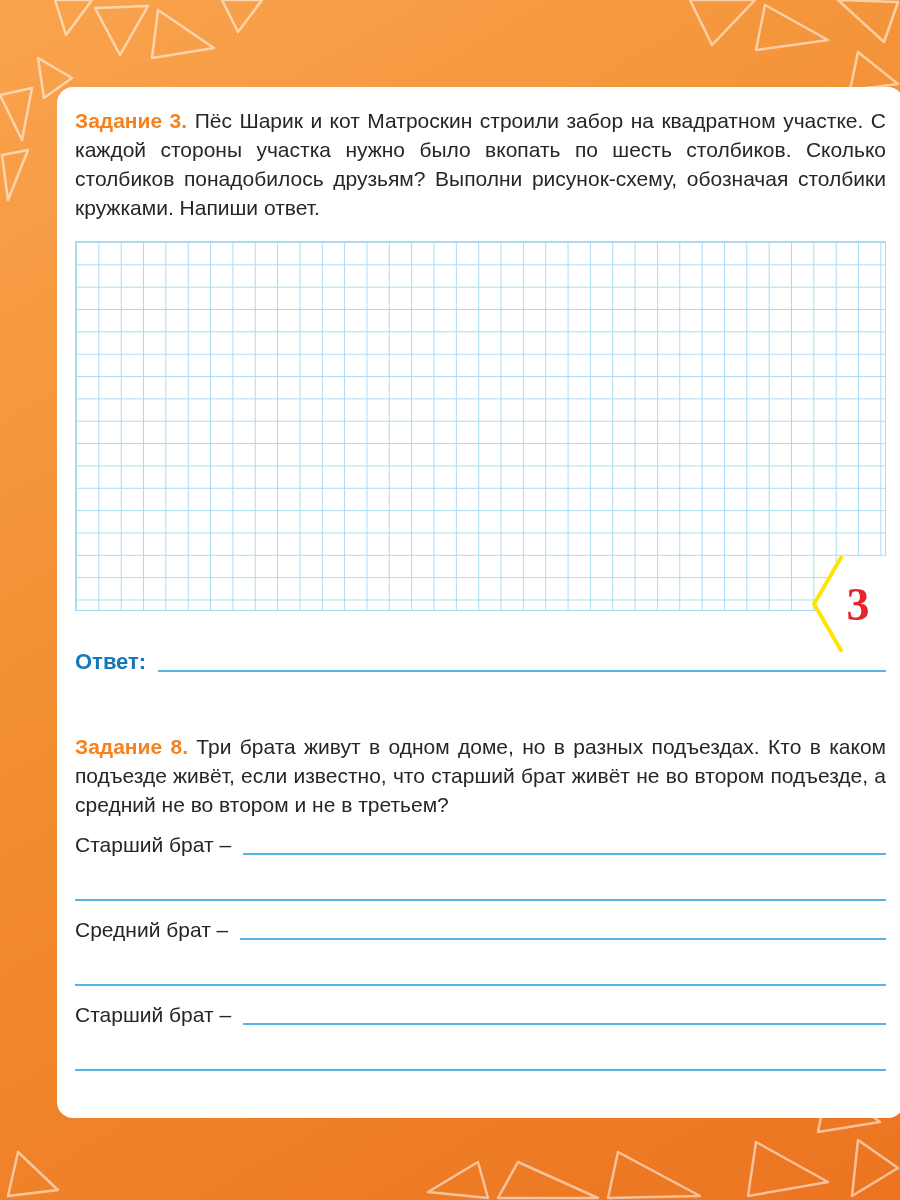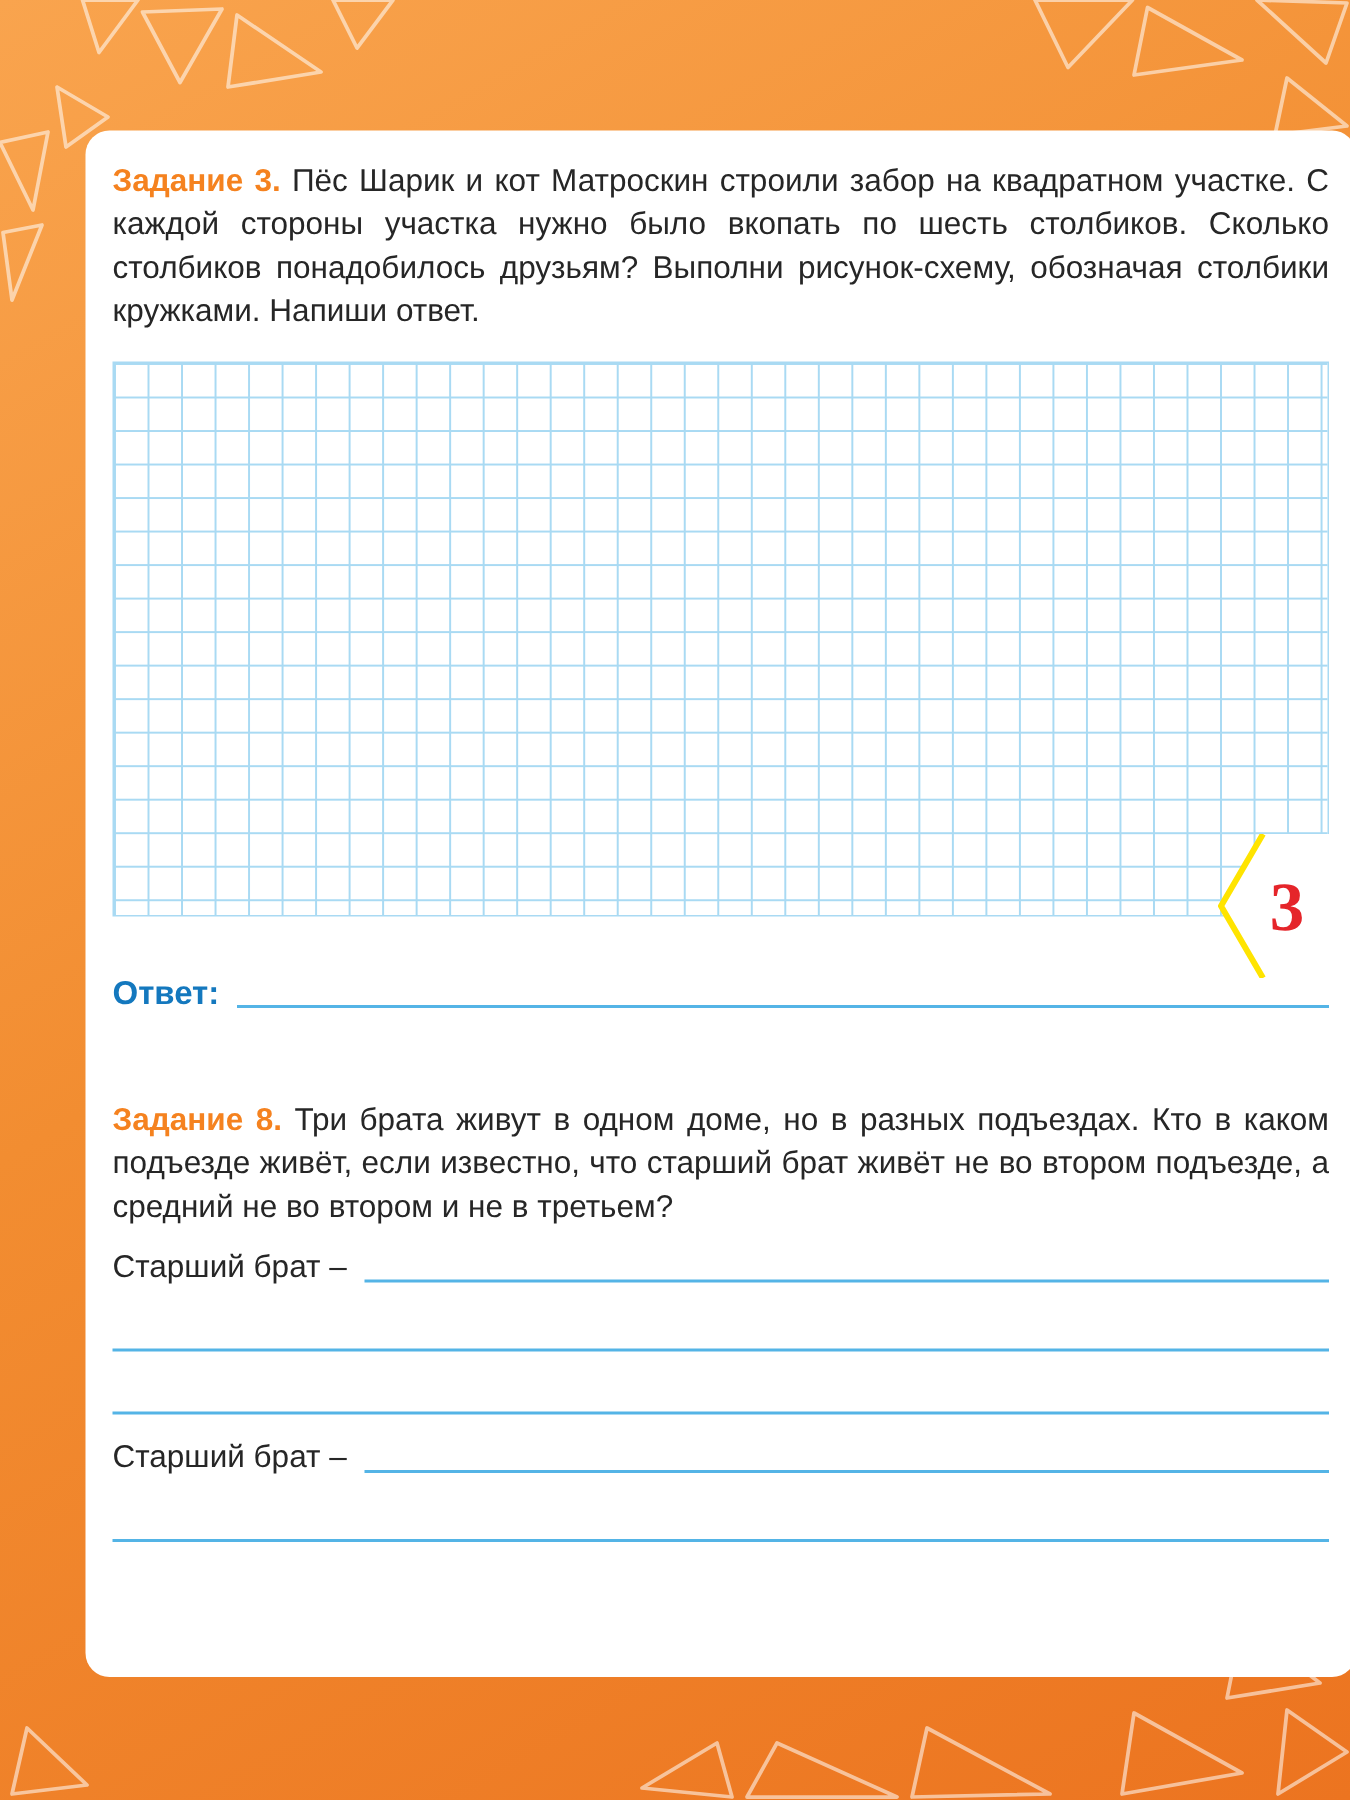--- a/index.html
+++ b/index.html
@@ -98,20 +98,24 @@
 
   <section class="task4">
     <p class="task-text"><span class="lbl-orange">Задание 8.</span> <span>Три брата живут в одном доме, но в разных подъездах. Кто в каком подъезде живёт, если известно, что старший брат живёт не во втором подъезде, а средний не во втором и не в третьем?</span></p>
 
     <div class="field field-1">
       <span>Старший брат –</span>
       <span class="wline"></span>
     </div>
     <div class="full-line"></div>
 
+    <div class="field field-2">
+      <span>Средний брат –</span>
+      <span class="wline"></span>
+    </div>
     <div class="full-line"></div>
 
     <div class="field field-3">
       <span>Старший брат –</span>
       <span class="wline"></span>
     </div>
     <div class="full-line"></div>
   </section>
 
 </main>

